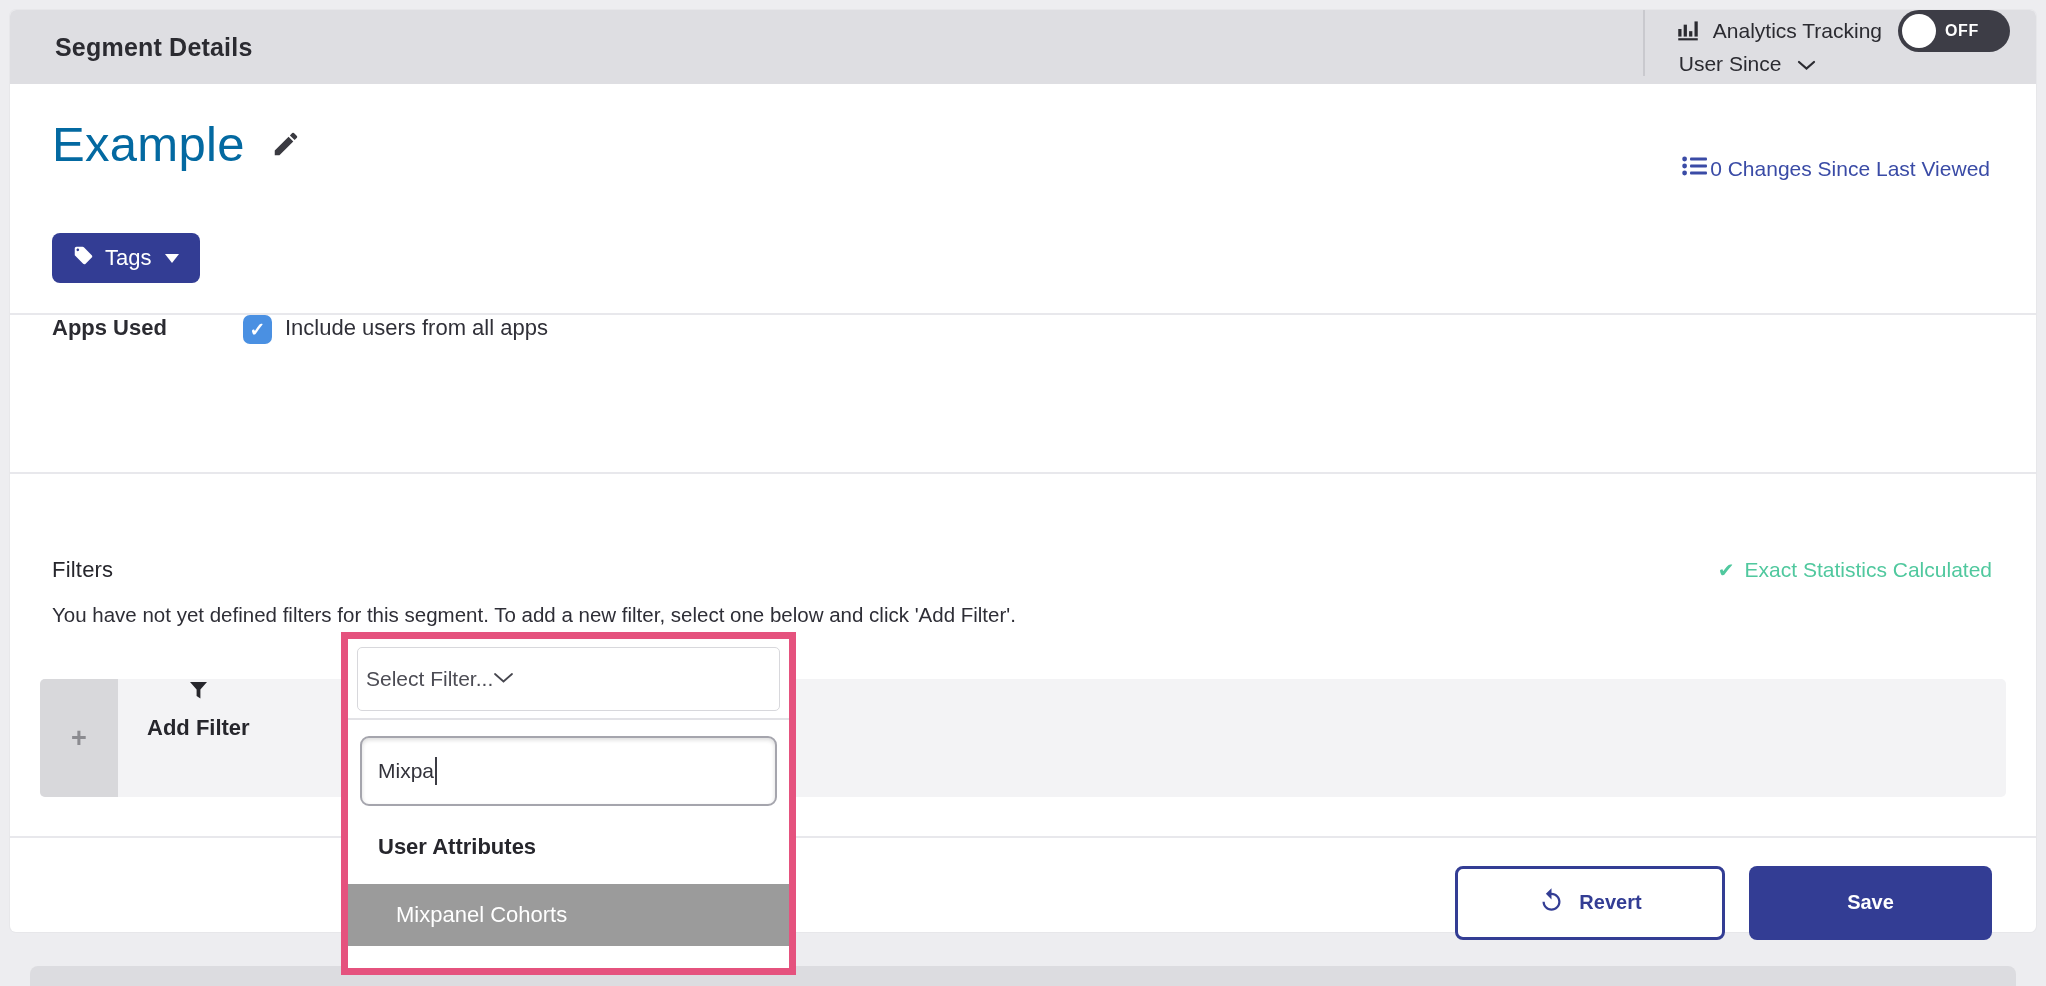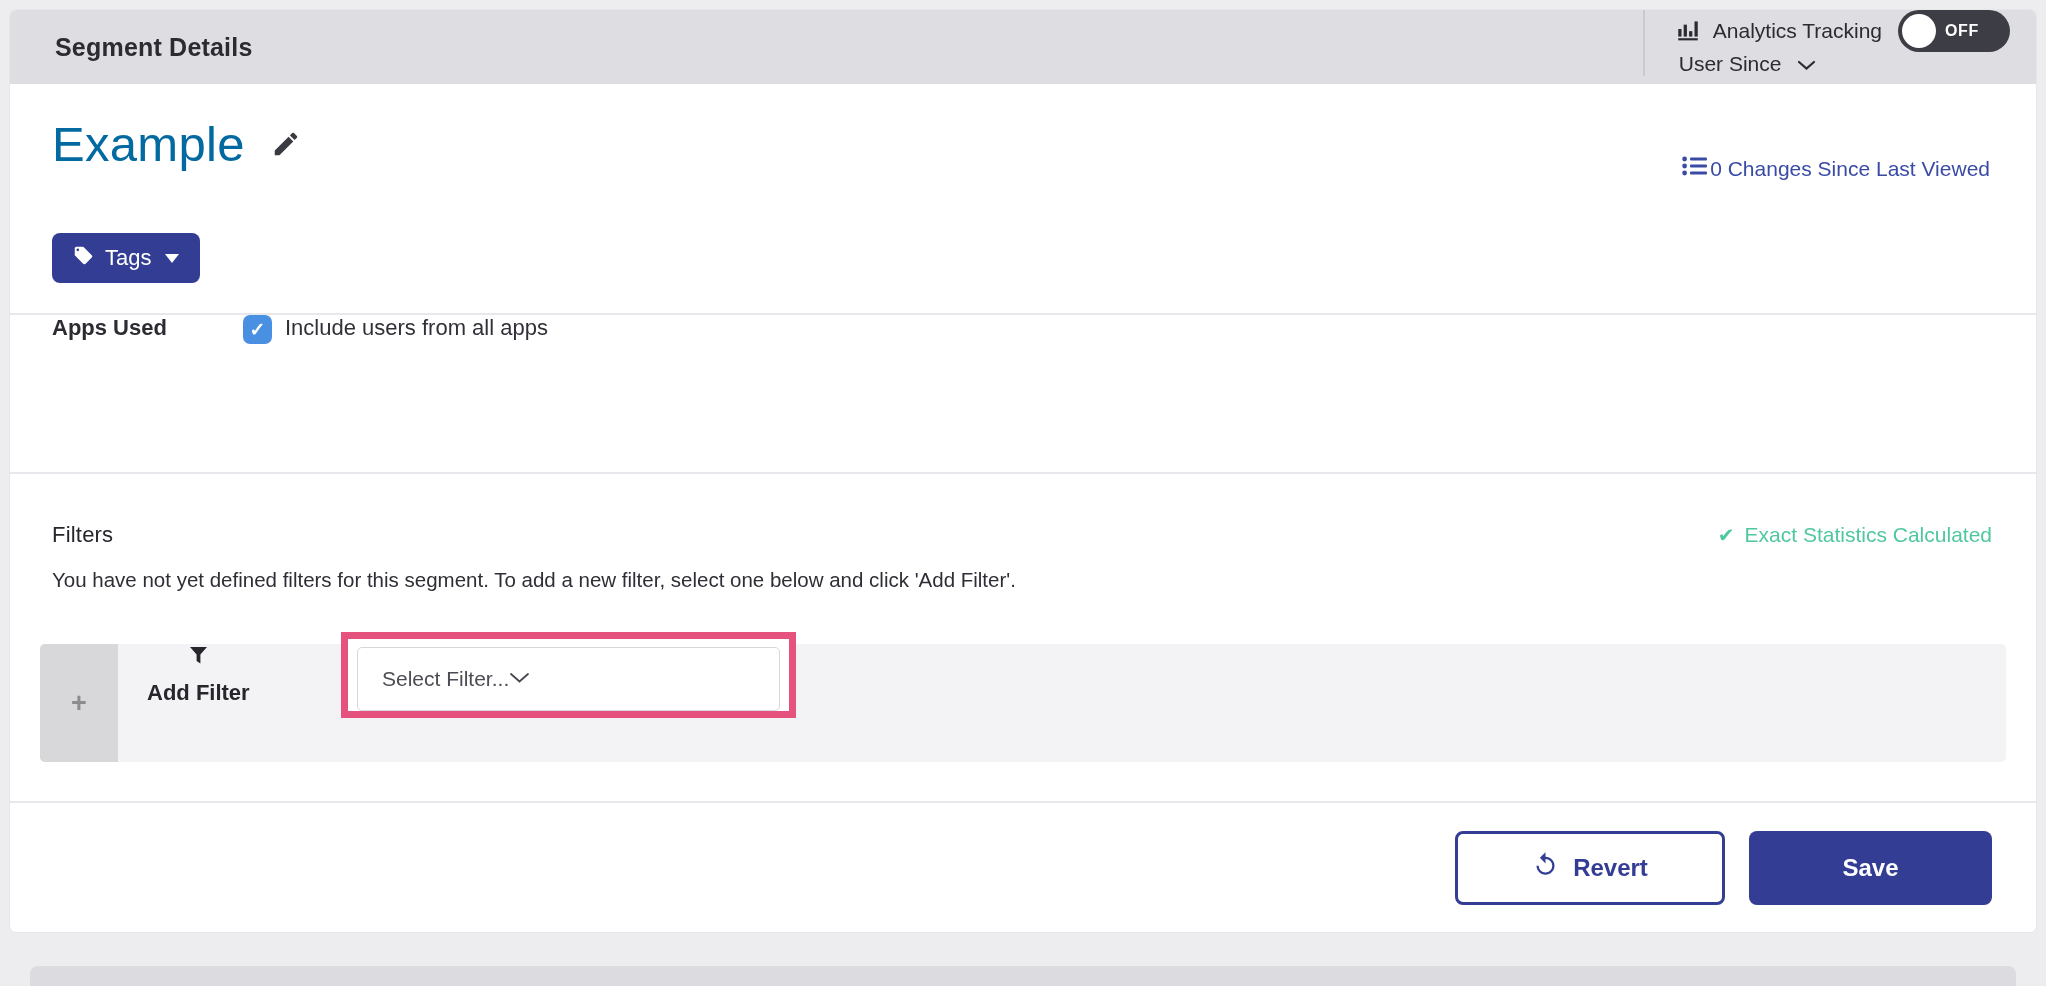--- a/index.html
+++ b/index.html
@@ -45,57 +45,57 @@
 
   
   .sec-apps { height:157px; display:flex; align-items:flex-start; padding-left:42px; }
   .apps-label { font-size:22px; font-weight:700; color:#2b2b31; width:191px; }
   .checkbox { width:29px; height:29px; border-radius:7px; background:#4a90e2;
               color:#ffffff; font-size:19px; font-weight:700; display:flex;
               align-items:center; justify-content:center; cursor:pointer; }
   .checkbox-label { margin-left:13px; font-size:22px; color:#303038; }
 
   
-  .sec-filters { position:relative; height:327px; }
+  .sec-filters { position:relative; height:327px;margin-top:35px; }
   .filters-header { display:flex; align-items:baseline; padding:48px 44px 0 42px; }
   .filters-title { font-size:22px; color:#26262c; letter-spacing:.2px; }
   .filters-status { margin-left:auto; display:flex; align-items:center; gap:10px;
                     color:#50c89e; font-size:21px; }
   .status-check { font-size:20px; }
   .filters-message { padding:20px 42px 0 42px; font-size:20.5px; color:#2e2e36; }
   .add-filter-row { position:absolute; left:30px; top:170px; width:1966px; height:118px;
                     background:#f3f3f5; border-radius:5px; display:flex; align-items:stretch; }
   .plus-col { width:78px; background:#d8d8db; border-radius:5px 0 0 5px;
               display:flex; align-items:center; justify-content:center;
               font-size:27px; font-weight:700; color:#8b8b90; cursor:pointer; }
   .add-filter-label { display:flex; align-items:center; gap:10px; padding-left:29px;
                       font-size:22px; font-weight:700; color:#26262c;flex-direction:column; }
   .add-filter-label svg { margin-top:2px; }
 
   
   .pink-box { position:absolute; left:331px; top:622px; width:455px;
               border:7px solid #e5527e; background:#ffffff; z-index:10; }
   .select-control { margin:8px 9px 0 9px; height:64px; border:1px solid #d8d8dc; border-radius:5px;
-                    display:flex; align-items:center; padding:0 24px; cursor:pointer; background:#fff; }
+                    display:flex; align-items:center; padding:0 8px; cursor:pointer; background:#fff; }
   .select-value { font-size:21px; color:#4c4c54; }
   .select-control svg { margin-left:auto; }
   .dropdown-panel { margin-top:7px; border-top:2px solid #e2e2e6; padding:16px 0 22px 0; background:#fff; }
   .search-input { margin:0 12px; height:70px; border:2px solid #a5a5ad; border-radius:9px;
                   box-shadow:inset 0 2px 4px rgba(0,0,0,.14); display:flex; align-items:center;
                   padding:0 16px; cursor:text; background:#fff; }
   .search-text { font-size:21px; color:#33333b; }
   .text-caret { width:2px; height:28px; background:#3c3c44; margin-left:1px; }
   .group-header { padding:28px 0 0 30px; font-size:22px; font-weight:700; color:#26262c; }
   .option-row { margin-top:24px; height:62px; background:#9b9b9b; color:#ffffff;
                 font-size:22px; display:flex; align-items:center; padding-left:48px; cursor:pointer; }
 
   
   .sec-actions { height:129px; display:flex; align-items:center; justify-content:flex-end;
                  gap:24px; padding:0 44px; }
-  .btn { height:74px; border-radius:8px; font-size:24px; font-weight:700;
+  .btn { height:74px; border-radius:8px; font-size:20px; font-weight:700;
          font-family:"Liberation Sans",sans-serif; display:flex; align-items:center;
          justify-content:center; gap:14px; cursor:pointer; }
   .btn-revert { min-width:270px; background:#ffffff; border:3px solid #333d94; color:#333d94; }
   .btn-save { min-width:243px; background:#333d94; border:none; color:#ffffff; }
 
   .footer-panel { position:absolute; left:30px; top:966px; width:1986px; height:20px;
                   background:#dcdce0; border-radius:8px 8px 0 0; }
 </style>
 </head>
 <body>
@@ -225,18 +225,26 @@
 
     <div class="pink-box">
       <div class="select-control">
         <span class="select-value">Select Filter...</span>
         <span>
           <svg width="21" height="12" viewBox="0 0 21 12">
               <polyline points="2,2 10.5,9.5 19,2" fill="none" stroke="#46464e" stroke-width="1.8" stroke-linecap="round"></polyline>
             </svg>
         </span>
       </div>
+      <div class="dropdown-panel">
+        <div class="search-input">
+          <span class="search-text">Mixpa</span>
+          <span class="text-caret"></span>
+        </div>
+        <div class="group-header">User Attributes</div>
+        <div class="option-row">Mixpanel Cohorts</div>
+      </div>
     </div>
 
   </div>
 
   <div class="footer-panel"></div>
 </div>
 
 </body></html>

